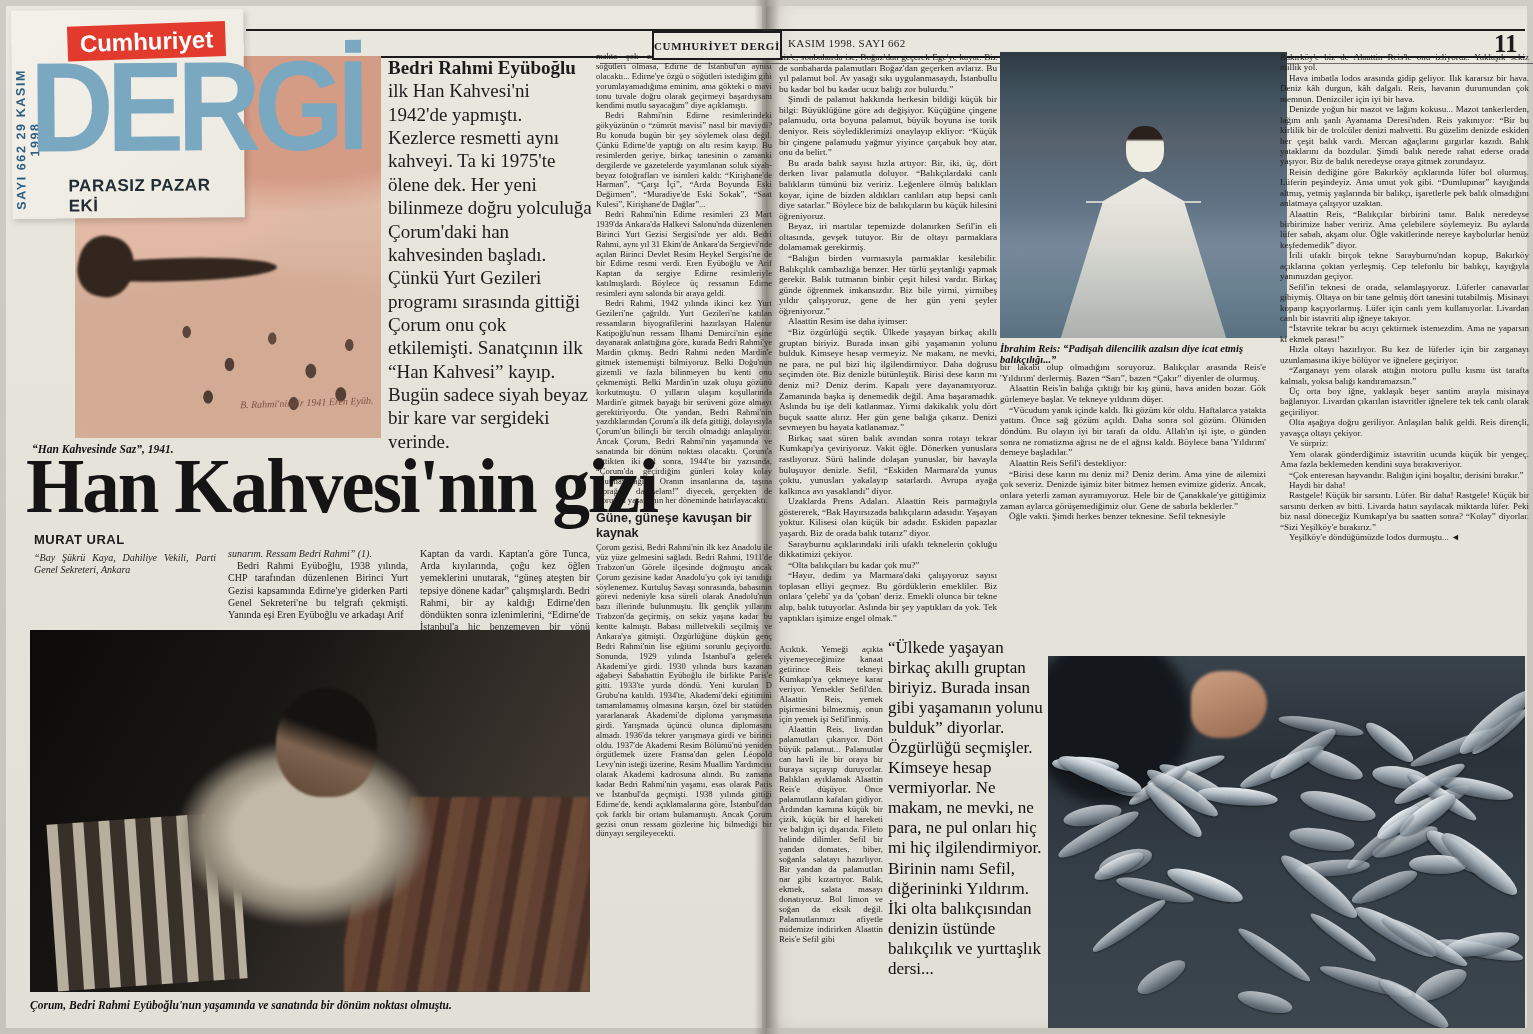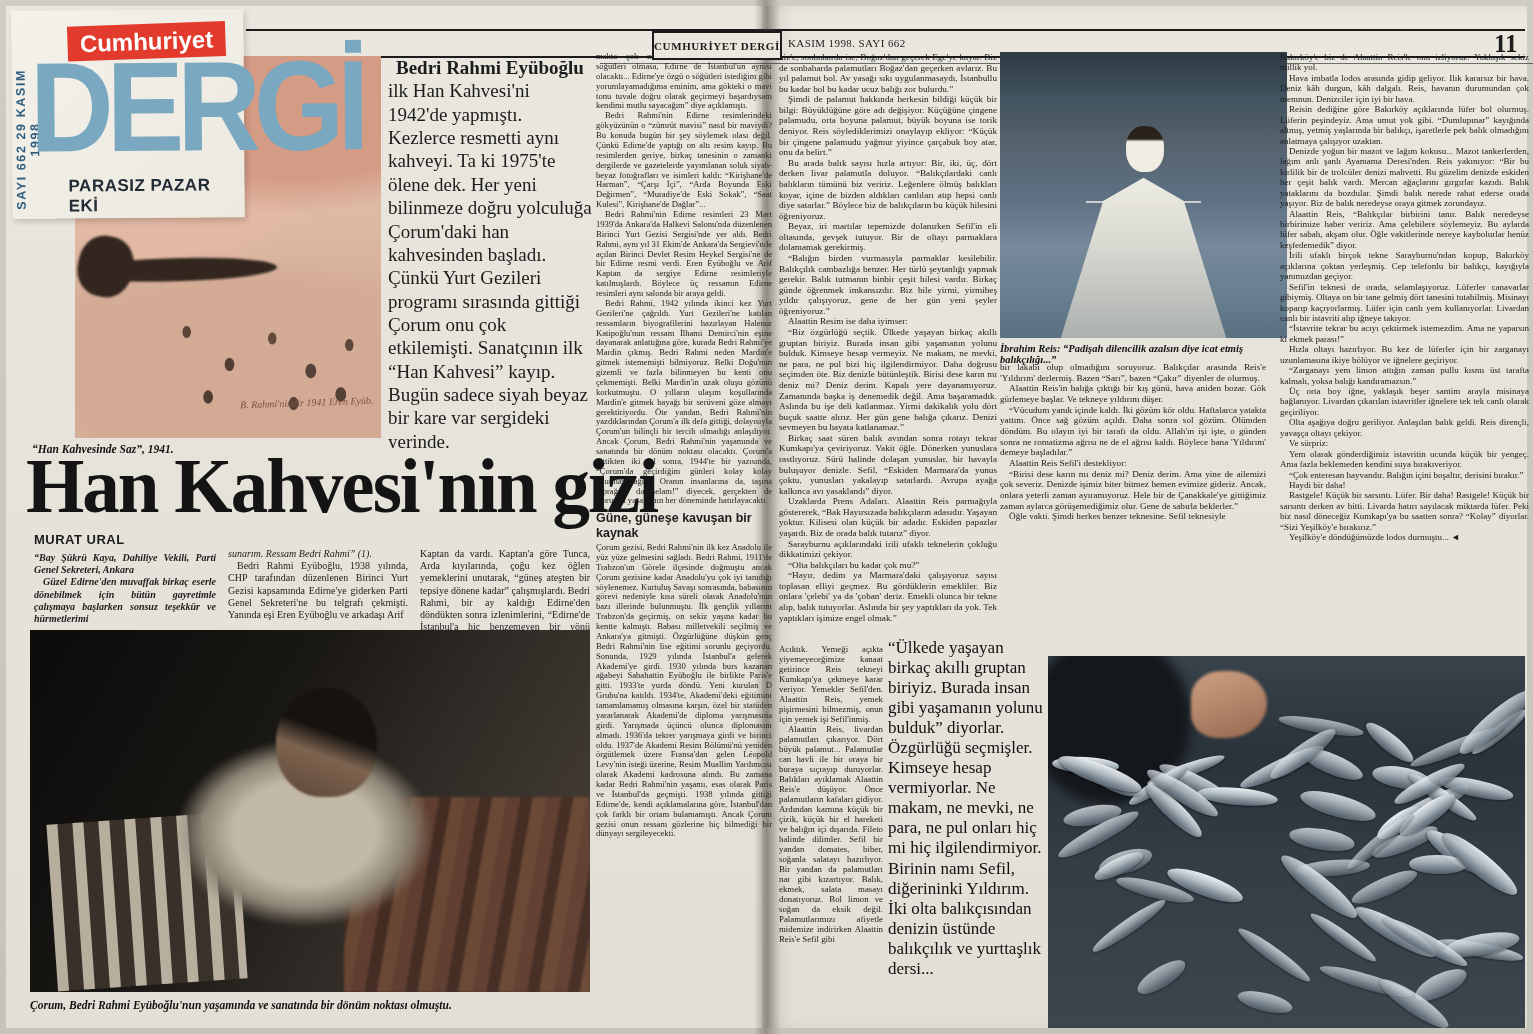--- a/index.html
+++ b/index.html
@@ -58,36 +58,36 @@
       radial-gradient(8px 11px at 22% 80%,#3a2a22 0 55%,rgba(0,0,0,0) 65%),
       radial-gradient(8px 11px at 62% 85%,#46332a 0 55%,rgba(0,0,0,0) 65%),
       radial-gradient(9px 12px at 84% 78%,#3e2d24 0 55%,rgba(0,0,0,0) 65%);}
   #signature{position:absolute;right:8px;bottom:30px;font-style:italic;font-size:10px;
     color:#7d5140;transform:rotate(-2deg);}
   #painting-caption{position:absolute;left:32px;top:443px;font-weight:bold;font-style:italic;font-size:11.5px;}
 
   
   #intro{position:absolute;left:388px;top:56px;width:204px;height:392px;
     font-size:19px;line-height:1.23;overflow:hidden;}
-  #intro b{font-weight:bold;margin-left:8px;}
+  #intro b{font-weight:bold;}
 
   
   .bodycol{position:absolute;text-align:justify;overflow:hidden;}
   .bodycol p{margin:0;text-indent:9px;}
   .bodycol p:first-child{text-indent:0;}
   #tallcol{left:596px;top:52px;width:176px;height:980px;font-size:8.6px;line-height:1.15;}
   #tall-sub{font-family:"Liberation Sans",sans-serif;font-weight:bold;font-size:12.5px;
     margin:5px 0 3px;text-align:left;}
 
   
   #headline{position:absolute;left:26px;top:446px;width:730px;font-weight:bold;font-size:75px;
     letter-spacing:-2px;line-height:1;transform:scaleY(1.05);transform-origin:top left;color:#141414;}
   #byline{position:absolute;left:34px;top:532px;font-family:"Liberation Sans",sans-serif;
     font-weight:bold;font-size:13px;letter-spacing:.5px;}
-  #lcol1{left:34px;top:552px;width:182px;height:78px;font-size:10px;line-height:1.22;font-style:italic;font-weight:bold;}
+  #lcol1{left:34px;top:552px;width:182px;height:78px;font-size:10px;line-height:1.22;font-style:italic;}
   #lcol2{left:228px;top:548px;width:180px;height:82px;font-size:10px;line-height:1.22;}
   #lcol2 .ital{font-style:italic;}
   #lcol3{left:420px;top:548px;width:170px;height:82px;font-size:10px;line-height:1.22;}
 
   
   #bwphoto{position:absolute;left:30px;top:630px;width:560px;height:362px;overflow:hidden;
     background:linear-gradient(120deg,#0c0b0a 0%,#191714 38%,#2f2a25 62%,#4c443c 100%);}
   #bw-carpet{position:absolute;right:0;top:46%;width:44%;height:54%;opacity:.75;
     background:repeating-linear-gradient(100deg,#6e4434 0 14px,#4a2c22 14px 26px,#7a5038 26px 40px);filter:blur(1px);}
   #bw-chair{position:absolute;left:4%;top:52%;width:34%;height:46%;opacity:.9;transform:rotate(-4deg);
@@ -176,21 +176,20 @@
     <div id="tall-sub">Güne, güneşe kavuşan bir kaynak</div>
     <div>
         <p>Çorum gezisi, Bedri Rahmi'nin ilk kez Anadolu ile yüz yüze gelmesini sağladı. Bedri Rahmi, 1911'de Trabzon'un Görele ilçesinde doğmuştu ancak Çorum gezisine kadar Anadolu'yu çok iyi tanıdığı söylenemez. Kurtuluş Savaşı sonrasında, babasının görevi nedeniyle kısa süreli olarak Anadolu'nun bazı illerinde bulunmuştu. İlk gençlik yıllarını Trabzon'da geçirmiş, on sekiz yaşına kadar bu kentte kalmıştı. Babası milletvekili seçilmiş ve Ankara'ya gitmişti. Özgürlüğüne düşkün genç Bedri Rahmi'nin lise eğitimi sorunlu geçiyordu. Sonunda, 1929 yılında İstanbul'a gelerek Akademi'ye girdi. 1930 yılında burs kazanan ağabeyi Sabahattin Eyüboğlu ile birlikte Paris'e gitti. 1933'te yurda döndü. Yeni kurulan D Grubu'na katıldı. 1934'te, Akademi'deki eğitimini tamamlamamış olmasına karşın, özel bir statüden yararlanarak Akademi'de diploma yarışmasına girdi. Yarışmada üçüncü olunca diplomasını almadı. 1936'da tekrer yarışmaya girdi ve birinci oldu. 1937'de Akademi Resim Bölümü'nü yeniden örgütlemek üzere Fransa'dan gelen Léopold Levy'nin isteği üzerine, Resim Muallim Yardımcısı olarak Akademi kadrosuna alındı. Bu zamana kadar Bedri Rahmi'nin yaşamı, esas olarak Paris ve İstanbul'da geçmişti. 1938 yılında gittiği Edirne'de, kendi açıklamalarına göre, İstanbul'dan çok farklı bir ortam bulamamıştı. Ancak Çorum gezisi onun ressam gözlerine hiç bilmediği bir dünyayı sergileyecekti.</p>
       </div>
   </div>
 
   <div id="headline">Han Kahvesi'nin gizi</div>
   <div id="byline">MURAT URAL</div>
   <div class="bodycol" id="lcol1">
       <p>“Bay Şükrü Kaya, Dahiliye Vekili, Parti Genel Sekreteri, Ankara</p>
-      <p>Güzel Edirne'den muvaffak birkaç eserle dönebilmek için bütün gayretimle çalışmaya başlarken sonsuz teşekkür ve hürmetlerimi</p>
     </div>
   <div class="bodycol" id="lcol2">
     <p class="ital">sunarım. Ressam Bedri Rahmi” (1).</p>
     <p>Bedri Rahmi Eyüboğlu, 1938 yılında, CHP tarafından düzenlenen Birinci Yurt Gezisi kapsamında Edirne'ye giderken Parti Genel Sekreteri'ne bu telgrafı çekmişti. Yanında eşi Eren Eyüboğlu ve arkadaşı Arif</p>
   </div>
   <div class="bodycol" id="lcol3">
     <p>Kaptan da vardı. Kaptan'a göre Tunca, Arda kıyılarında, çoğu kez öğlen yemeklerini unutarak, “güneş ateşten bir tepsiye dönene kadar” çalışmışlardı. Bedri Rahmi, bir ay kaldığı Edirne'den döndükten sonra izlenimlerini, “Edirne'de İstanbul'a hiç benzemeyen bir yönü gösterecek renk ve çizgileri bul-</p>
   </div>
 
   <div id="bwphoto">
@@ -232,28 +231,28 @@
       <p>bir lakabı olup olmadığını soruyoruz. Balıkçılar arasında Reis'e 'Yıldırım' derlermiş. Bazen “Sarı”, bazen “Çakır” diyenler de olurmuş.</p>
       <p>Alaattin Reis'in balığa çıktığı bir kış günü, hava aniden bozar. Gök gürlemeye başlar. Ve tekneye yıldırım düşer.</p>
       <p>“Vücudum yanık içinde kaldı. İki gözüm kör oldu. Haftalarca yatakta yattım. Önce sağ gözüm açıldı. Daha sonra sol gözüm. Ölümden döndüm. Bu olayın iyi bir tarafı da oldu. Allah'ın işi işte, o günden sonra ne romatizma ağrısı ne de el ağrısı kaldı. Böylece bana 'Yıldırım' demeye başladılar.”</p>
       <p>Alaattin Reis Sefil'i destekliyor:</p>
       <p>“Birisi dese karın mı deniz mi? Deniz derim. Ama yine de ailemizi çok severiz. Denizde işimiz biter bitmez hemen evimize gideriz. Ancak, onlara yeterli zaman ayıramıyoruz. Hele bir de Çanakkale'ye gittiğimiz zaman aylarca görüşemediğimiz olur. Gene de sabırla beklerler.”</p>
       <p>Öğle vakti. Şimdi herkes benzer teknesine. Sefil teknesiyle</p>
     </div>
   <div class="bodycol" id="colC">
       <p>Bakırköy'e biz de Alaattin Reis'le onu izliyoruz. Yaklaşık sekiz millik yol.</p>
       <p>Hava imbatla lodos arasında gidip geliyor. Ilık kararsız bir hava. Deniz kâh durgun, kâh dalgalı. Reis, havanın durumundan çok memnun. Denizciler için iyi bir hava.</p>
+      <p>Denizde yoğun bir mazot ve lağım kokusu... Mazot tankerlerden, lağım anlı şanlı Ayamama Deresi'nden. Reis yakınıyor: “Bir bu kirlilik bir de trolcüler denizi mahvetti. Bu güzelim denizde eskiden her çeşit balık vardı. Mercan ağaçlarını gırgırlar kazıdı. Balık yataklarını da bozdular. Şimdi balık nerede rahat ederse orada yaşıyor. Biz de balık neredeyse oraya gitmek zorundayız.</p>
       <p>Reisin dediğine göre Bakırköy açıklarında lüfer bol olurmuş. Lüferin peşindeyiz. Ama umut yok gibi. “Dumlupınar” kayığında altmış, yetmiş yaşlarında bir balıkçı, işaretlerle pek balık olmadığını anlatmaya çalışıyor uzaktan.</p>
-      <p>Denizde yoğun bir mazot ve lağım kokusu... Mazot tankerlerden, lağım anlı şanlı Ayamama Deresi'nden. Reis yakınıyor: “Bir bu kirlilik bir de trolcüler denizi mahvetti. Bu güzelim denizde eskiden her çeşit balık vardı. Mercan ağaçlarını gırgırlar kazıdı. Balık yataklarını da bozdular. Şimdi balık nerede rahat ederse orada yaşıyor. Biz de balık neredeyse oraya gitmek zorundayız.</p>
       <p>Alaattin Reis, “Balıkçılar birbirini tanır. Balık neredeyse birbirimize haber veririz. Ama çelebilere söylemeyiz. Bu aylarda lüfer sabah, akşam olur. Öğle vakitlerinde nereye kaybolurlar henüz keşfedemedik” diyor.</p>
       <p>İrili ufaklı birçok tekne Sarayburnu'ndan kopup, Bakırköy açıklarına çoktan yerleşmiş. Cep telefonlu bir balıkçı, kayığıyla yanımızdan geçiyor.</p>
       <p>Sefil'in teknesi de orada, selamlaşıyoruz. Lüferler canavarlar gibiymiş. Oltaya on bir tane gelmiş dört tanesini tutabilmiş. Misinayı koparıp kaçıyorlarmış. Lüfer için canlı yem kullanıyorlar. Livardan canlı bir istavriti alıp iğneye takıyor.</p>
       <p>“İstavrite tekrar bu acıyı çektirmek istemezdim. Ama ne yaparsın ki ekmek parası!”</p>
       <p>Hızla oltayı hazırlıyor. Bu kez de lüferler için bir zarganayı uzunlamasına ikiye bölüyor ve iğnelere geçiriyor.</p>
-      <p>“Zarganayı yem limon attığın zaman pullu kısmı üst tarafta kalmalı, yoksa balığı kandıramazsın.”</p>
+      <p>“Zarganayı yem olarak attığın motoru pullu kısmı üst tarafta kalmalı, yoksa balığı kandıramazsın.”</p>
       <p>Üç orta boy iğne, yaklaşık beşer santim arayla misinaya bağlanıyor. Livardan çıkarılan istavritler iğnelere tek tek canlı olarak geçiriliyor.</p>
       <p>Olta aşağıya doğru geriliyor. Anlaşılan balık geldi. Reis dirençli, yavaşça oltayı çekiyor.</p>
       <p>Ve sürpriz:</p>
       <p>Yem olarak gönderdiğimiz istavritin ucunda küçük bir yengeç. Ama fazla beklemeden kendini suya bırakıveriyor.</p>
       <p>“Çok enteresan hayvandır. Balığın içini boşaltır, derisini bırakır.”</p>
       <p>Haydi bir daha!</p>
       <p>Rastgele! Küçük bir sarsıntı. Lüfer. Bir daha! Rastgele! Küçük bir sarsıntı derken av bitti. Livarda hatırı sayılacak miktarda lüfer. Peki biz nasıl döneceğiz Kumkapı'ya bu saatten sonra? “Kolay” diyorlar. “Sizi Yeşilköy'e bırakırız.”</p>
       <p>Yeşilköy'e döndüğümüzde lodos durmuştu... ◄</p>
     </div>
 

